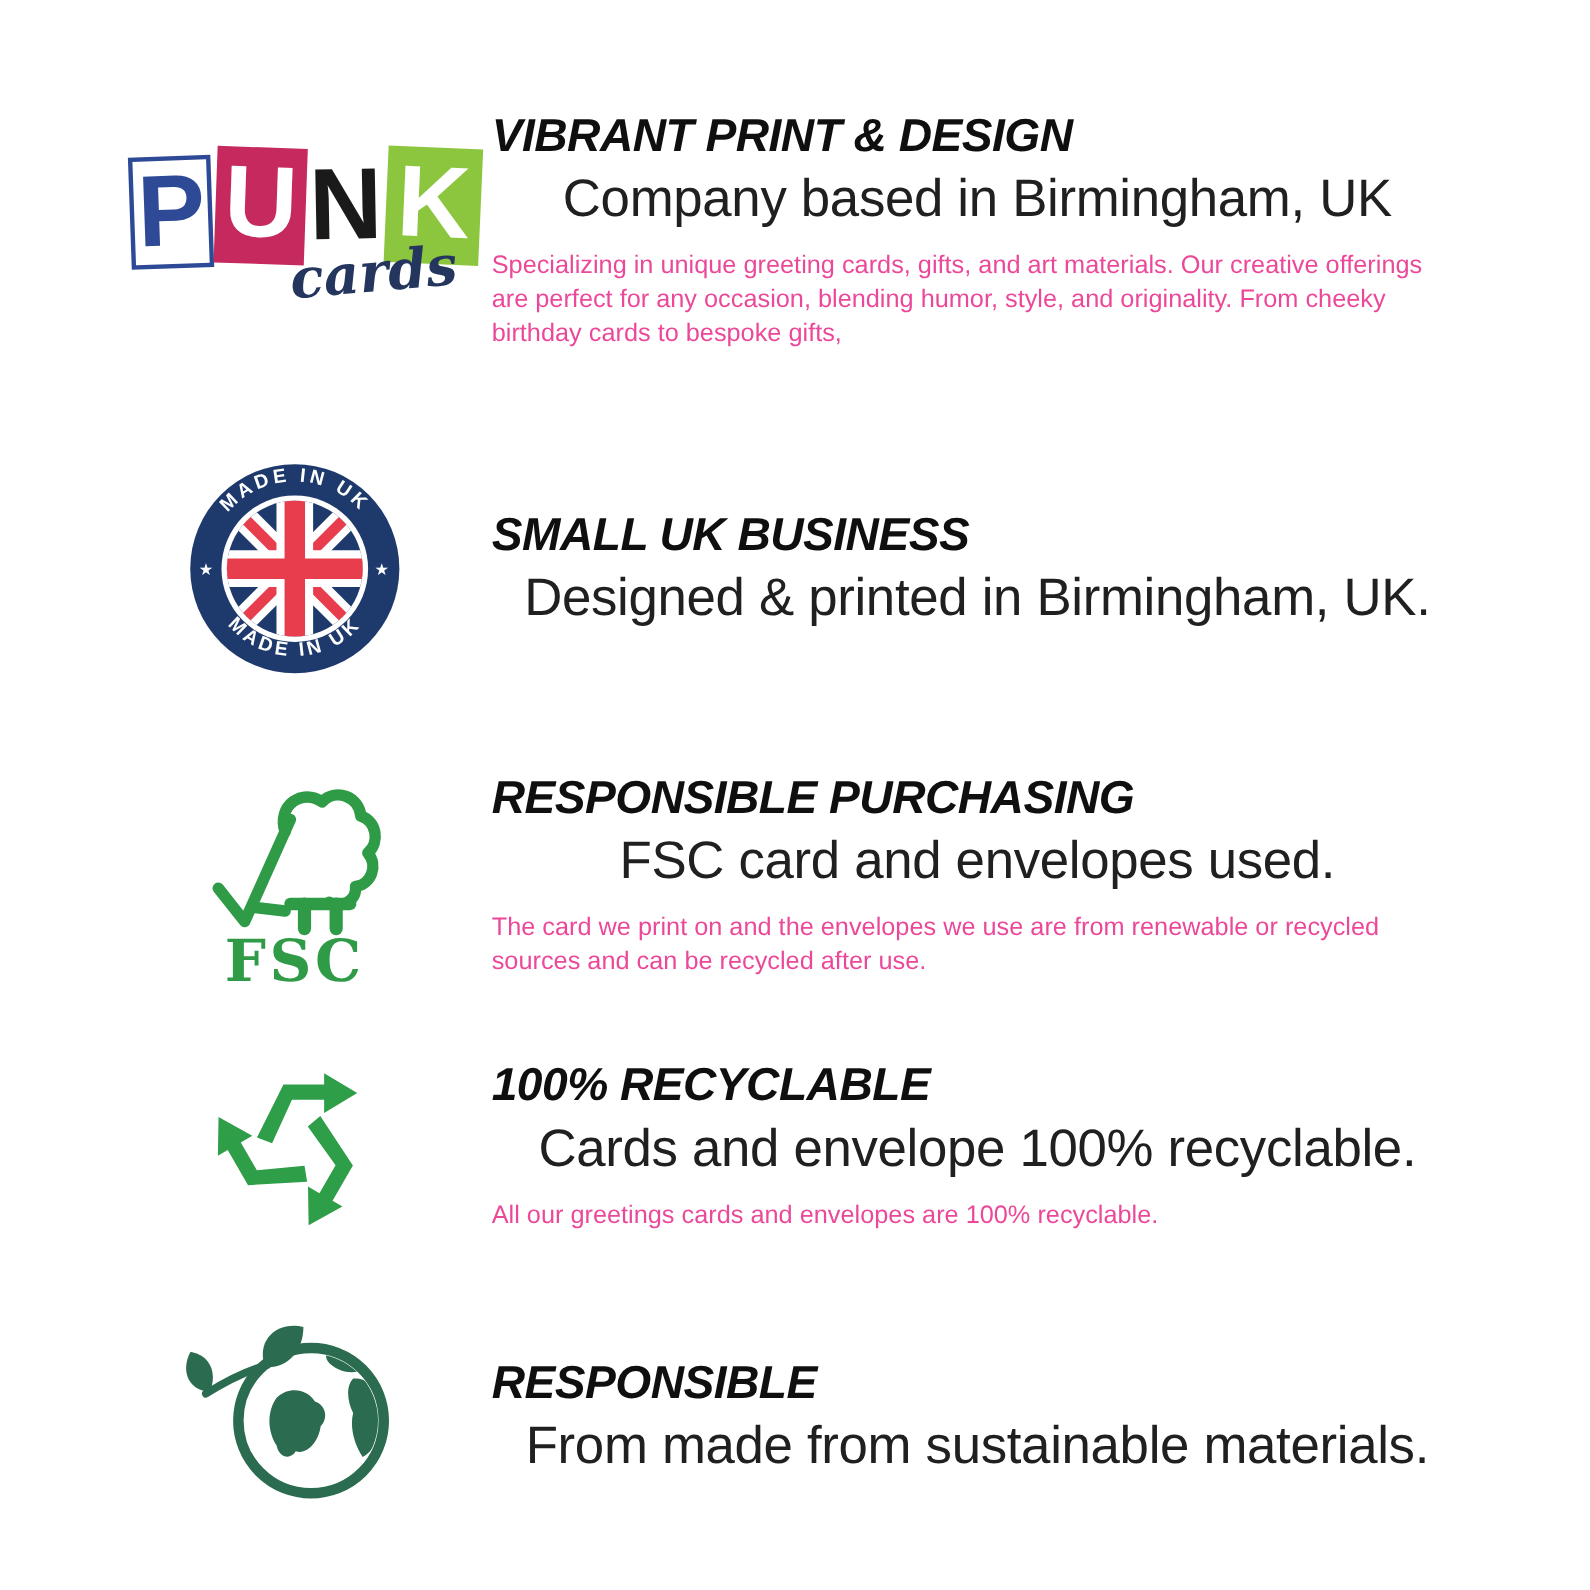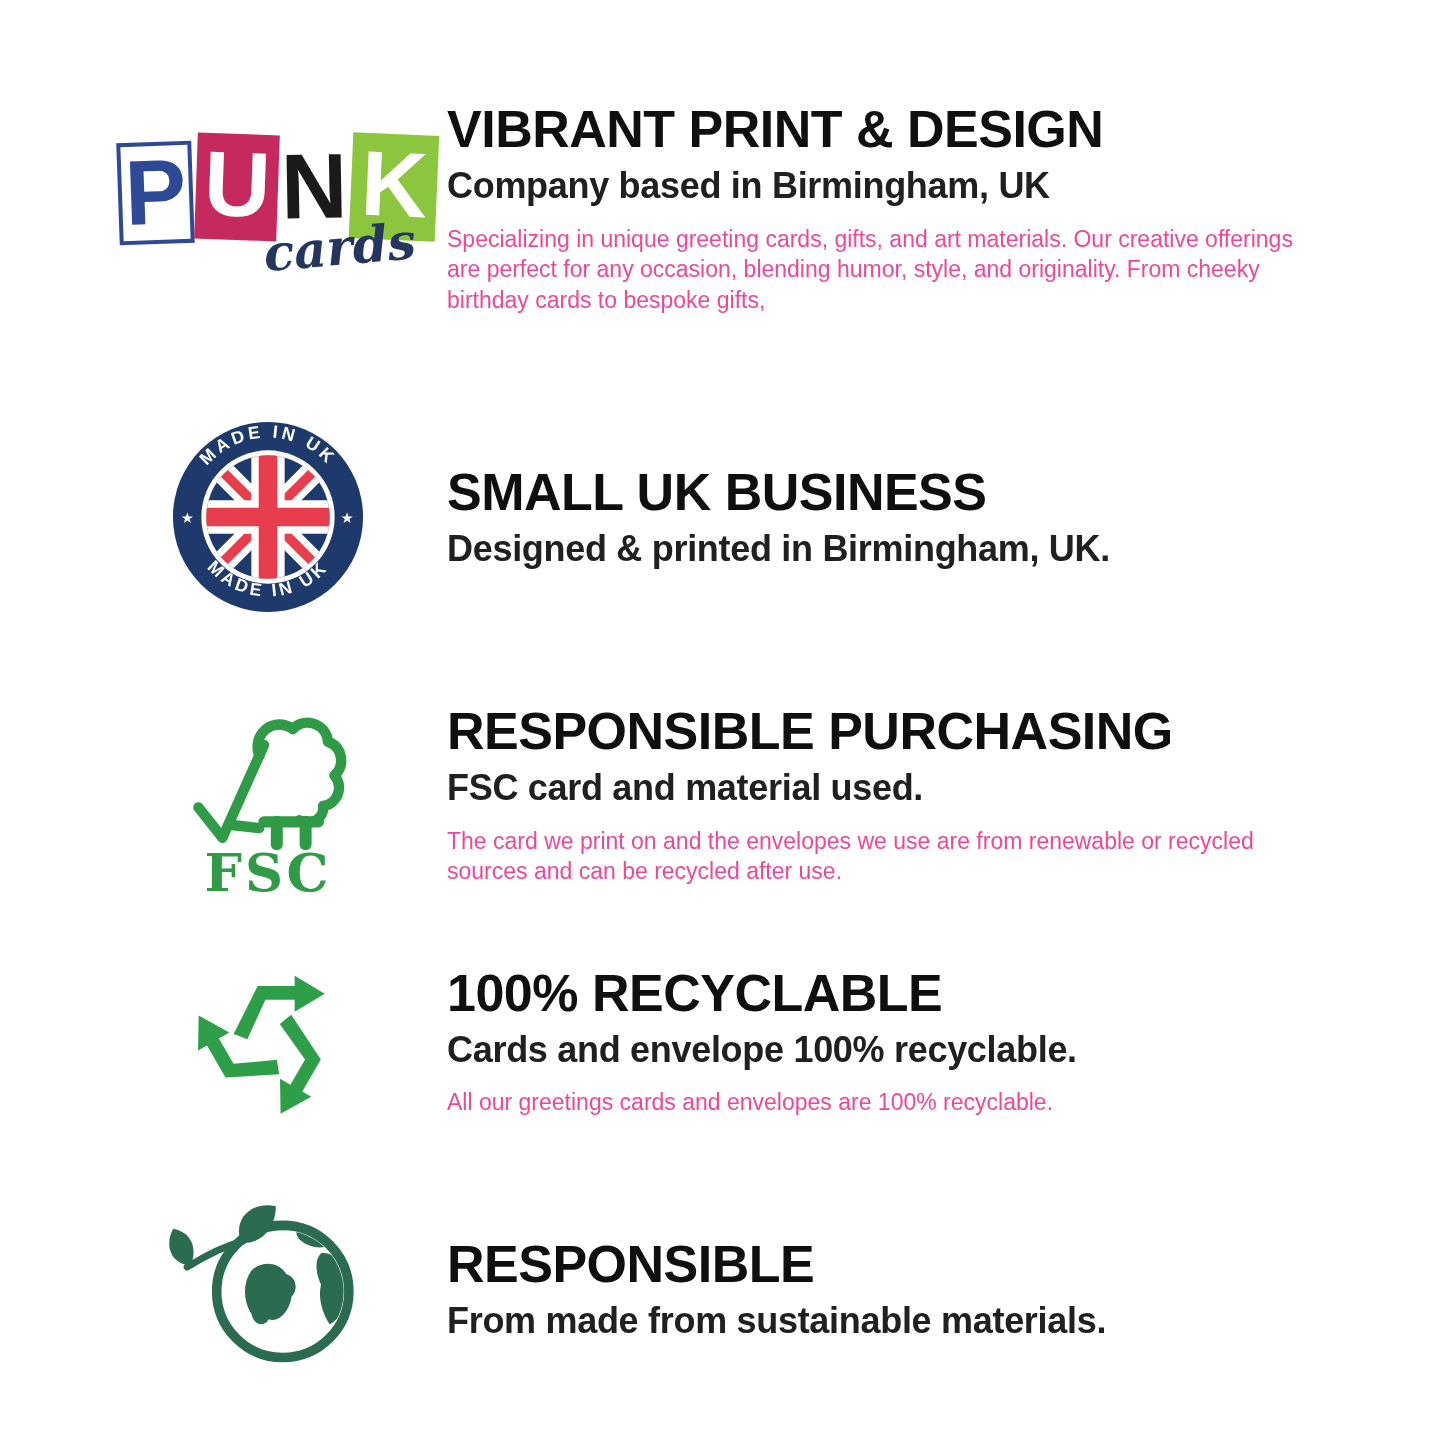--- a/index.html
+++ b/index.html
@@ -12,26 +12,26 @@
   }
   .row { display:flex; align-items:center; }
   .row-1 { min-height:240px; margin-bottom:76px; }
   .row-2 { min-height:225px; margin-bottom:58px; }
   .row-3 { min-height:215px; margin-bottom:48px; }
   .row-4 { min-height:182px; margin-bottom:60px; }
   .row-5 { min-height:192px; }
   .icon-col { width:325px; flex:0 0 325px; display:flex; justify-content:center; align-items:center; }
   .text-col { flex:1; padding-left:17px; max-width:900px; }
   .feature-heading {
-    font-size:52px; font-weight:bold; color:#0f0f0f;
-    letter-spacing:-0.5px; line-height:1.12; margin-bottom:7px;
+    font-size:42px; font-weight:bold; color:#0f0f0f;
+    letter-spacing:-0.5px; line-height:1.12; margin-bottom:7px;font-style:italic;
   }
   .feature-subheading {
-    font-size:36px; font-weight:700; color:#202020;
-    letter-spacing:-0.3px; line-height:1.15;
+    font-size:48px; font-weight:400; color:#202020;
+    letter-spacing:-0.3px; line-height:1.15;text-align:center;
   }
   .feature-body {
     font-size:23px; color:#ec4899; line-height:1.34;
     margin-top:17px; max-width:860px;
   }
   
   .punk-logo { width:300px; }
   .punk-row { display:flex; align-items:flex-start; font-weight:bold; }
   .pl { font-size:92px; line-height:1; display:inline-block; }
   .pl-p { color:var(--punk-navy); border:4px solid var(--punk-navy); padding:0 3px 2px; transform:rotate(-2deg); margin-top:8px; }
@@ -119,21 +119,21 @@
           <path d="M60,170 L94,174" stroke-width="13"></path>
           <path d="M100,166 L168,166" stroke-width="14"></path>
           <path d="M116,166 L116,194" stroke-width="15"></path>
           <path d="M152,166 L152,194" stroke-width="15"></path>
         </g>
         <text x="105" y="253" text-anchor="middle" style="fill:var(--fsc-green); font-family:'DejaVu Serif', serif; font-weight:bold; font-size:66px; letter-spacing:4px">FSC</text>
       </svg>
     </div>
     <div class="text-col">
       <div class="feature-heading">RESPONSIBLE PURCHASING</div>
-      <div class="feature-subheading">FSC card and material used.</div>
+      <div class="feature-subheading">FSC card and envelopes used.</div>
       <p class="feature-body">The card we print on and the envelopes we use are from renewable or recycled sources and can be recycled after use.</p>
     </div>
   </section>
 
   <section class="row row-4">
     <div class="icon-col">
       <svg viewBox="0 0 200 200" width="172" height="172">
         <defs>
           <path id="rc-arm" d="M60,92 L88,36 L131,36 L131,24 L166,45 L131,66 L131,52 L97,52 L76,98 Z"></path>
         </defs>

